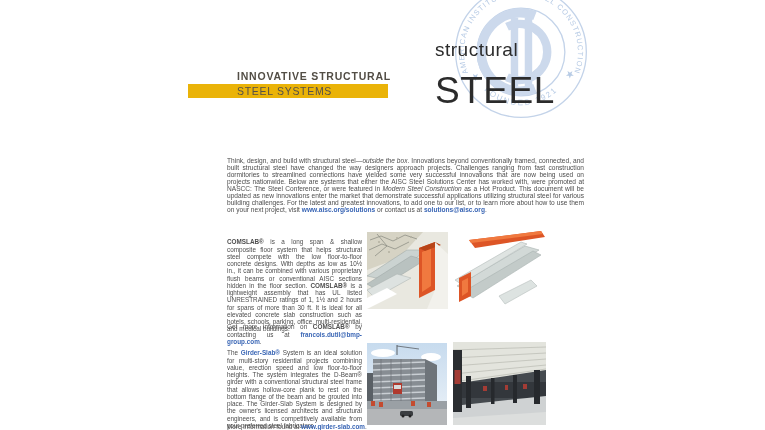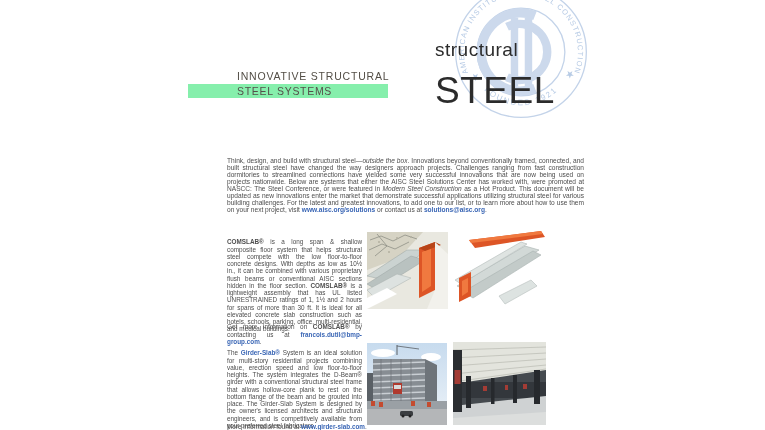--- a/index.html
+++ b/index.html
@@ -2,21 +2,21 @@
 <html><head>
 <meta charset="utf-8">
 <style>
   html,body{margin:0;padding:0;background:#ffffff;}
   .canvas{position:relative;width:765px;height:430px;background:#ffffff;overflow:hidden;
           font-family:"Liberation Sans", sans-serif;-webkit-text-size-adjust:none;}
 
   
   .kicker{position:absolute;left:188px;top:70px;width:200px;}
   .kicker-line1{padding-left:49px;font-size:10.5px;letter-spacing:0.8px;color:#524d45;
-                white-space:nowrap;margin-bottom:2px;}
+                white-space:nowrap;margin-bottom:2px;font-weight:bold;}
   .kicker-bar{height:14px;padding-left:49px;font-size:10.5px;letter-spacing:0.7px;
               line-height:14px;color:#55504a;white-space:nowrap;}
 
   
   .seal{position:absolute;left:451px;top:-18px;width:140px;height:140px;}
   .logo-text{position:absolute;left:435px;top:40px;color:#2b2b2b;line-height:1;}
   .logo-small{font-size:19px;letter-spacing:0.5px;}
   .logo-large{font-size:37px;letter-spacing:0.5px;margin-top:13px;}
 
   
@@ -74,21 +74,21 @@
     </g>
   </svg>
 
   <div class="logo-text">
     <div class="logo-small">structural</div>
     <div class="logo-large">STEEL</div>
   </div>
 
   <div class="kicker">
     <div class="kicker-line1">INNOVATIVE STRUCTURAL</div>
-    <div class="kicker-bar" style="background:#86efac;">STEEL SYSTEMS</div>
+    <div class="kicker-bar" style="background:#eab308;">STEEL SYSTEMS</div>
   </div>
 
   <p class="intro"><span>Think, design, and build with structural steel—</span><span class="i">outside the box</span><span>. Innovations beyond conventionally framed, connected, and built structural steel have changed the way designers approach projects. Challenges ranging from fast construction dormitories to streamlined connections have yielded some very successful innovations that are now being used on projects nationwide. Below are systems that either the AISC Steel Solutions Center has worked with, were promoted at NASCC: The Steel Conference, or were featured in </span><span class="i">Modern Steel Construction</span><span> as a Hot Product. This document will be updated as new innovations enter the market that demonstrate successful applications utilizing structural steel for various building challenges. For the latest and greatest innovations, to add one to our list, or to learn more about how to use them on your next project, visit </span><a class="lnk">www.aisc.org/solutions</a><span> or contact us at </span><a class="lnk">solutions@aisc.org</a><span>.</span></p>
 
 
   <p class="colL p-comslab"><span class="b">COMSLAB®</span><span> is a long span &amp; shallow composite floor system that helps structural steel compete with the low floor-to-floor concrete designs. With depths as low as 10½ in., it can be combined with various proprietary flush beams or conventional AISC sections hidden in the floor section. </span><span class="b">COMSLAB®</span><span> is a lightweight assembly that has UL listed UNRESTRAINED ratings of 1, 1½ and 2 hours for spans of more than 30 ft. It is ideal for all elevated concrete slab construction such as hotels, schools, parking, office, multi-residential, and medical buildings.</span></p>
 
   <p class="colL p-contact"><span>Get more information on </span><span class="b">COMSLAB®</span><span> by contacting us at </span><a class="lnk">francois.dutil@bmp-group.com</a><span>.</span></p>
 
   <p class="colL p-girder"><span>The </span><span class="brandblue">Girder-Slab®</span><span> System is an ideal solution for multi-story residential projects combining value, erection speed and low floor-to-floor heights. The system integrates the D-Beam® girder with a conventional structural steel frame that allows hollow-core plank to rest on the bottom flange of the beam and be grouted into place. The Girder-Slab System is designed by the owner's licensed architects and structural engineers, and is competitively available from your preferred steel fabricators.</span></p>

